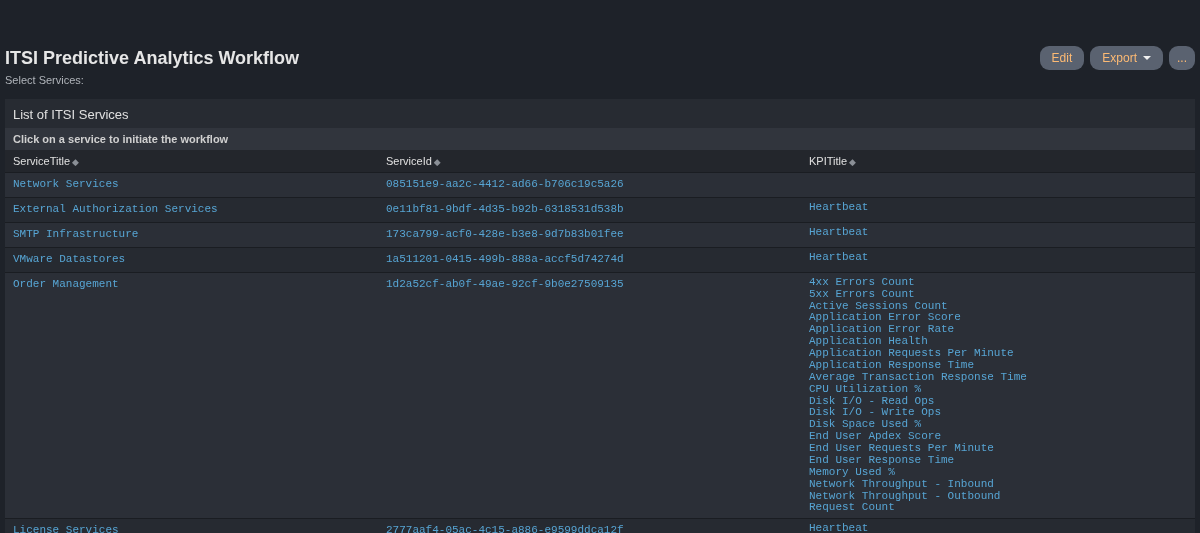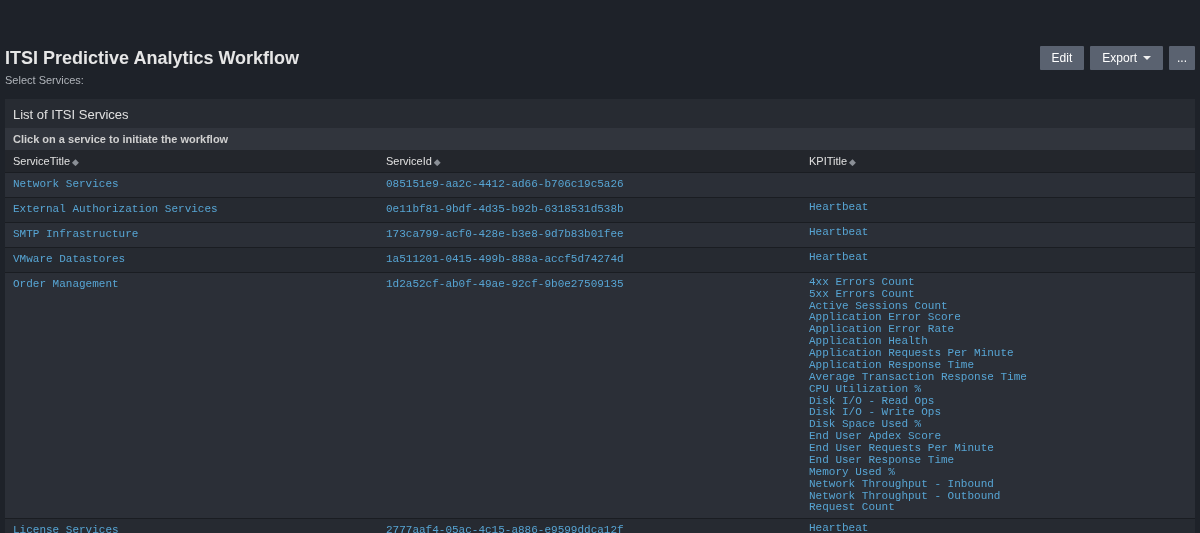--- a/index.html
+++ b/index.html
@@ -27,26 +27,26 @@
       color: #e6e6e6;
       font-size: 18px;
       font-weight: 600;
     }
     .header-actions {
       display: flex;
       gap: 6px;
     }
     .btn {
       background: #5a6270;
-      color: #ffffff;
+      color: #fdba74;
       border: none;
       padding: 5px 12px;
       font-size: 12px;
       cursor: pointer;
-      border-radius: 1px;
+      border-radius: 9px;
       display: inline-flex;
       align-items: center;
       gap: 4px;
     }
     .btn-more {
       padding: 5px 8px;
     }
     .caret-down {
       width: 0;
       height: 0;

